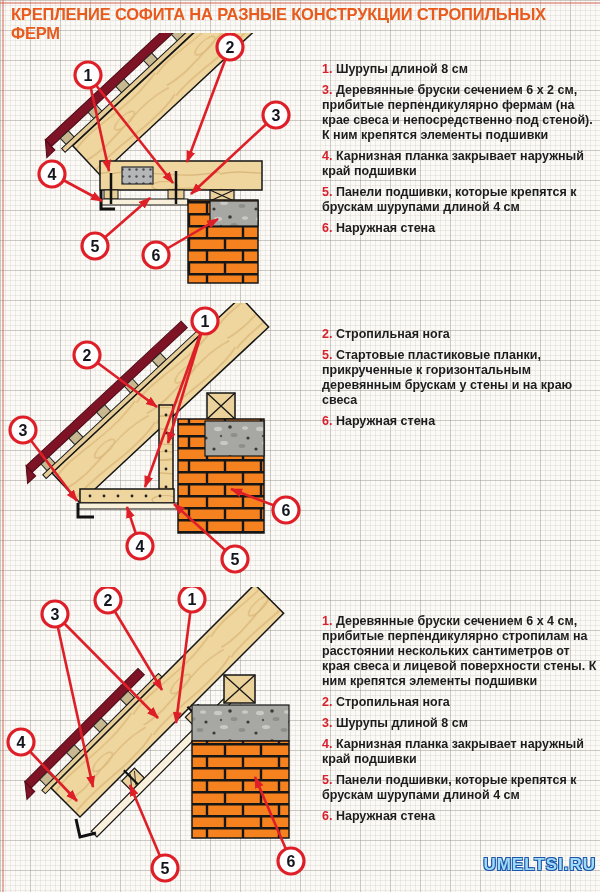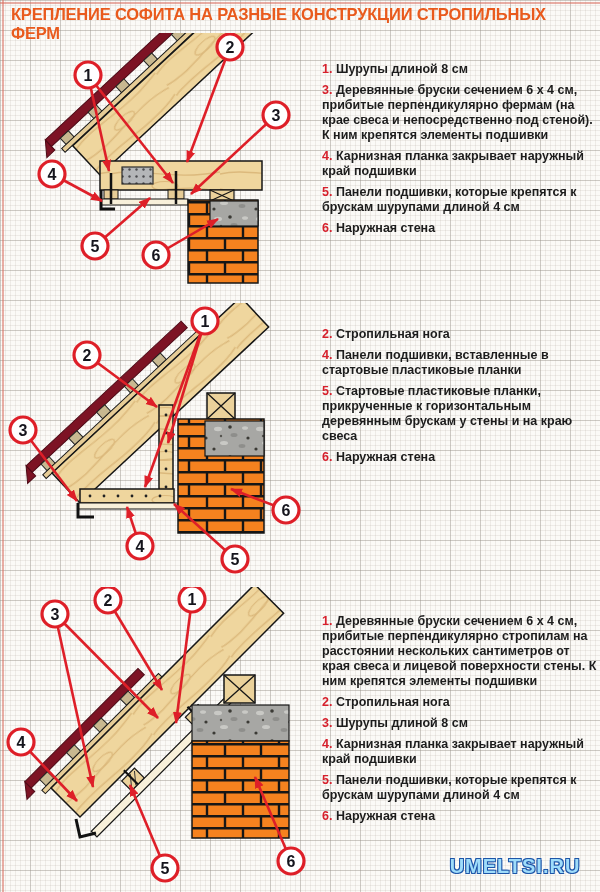--- a/index.html
+++ b/index.html
@@ -21,22 +21,22 @@
     position:absolute;left:11px;top:5px;width:580px;
     font-size:16.5px;font-weight:bold;color:#E95A1D;letter-spacing:-.2px;
   }
   .diagram{position:absolute;left:0;}
   #d1{top:33px;} #d2{top:303px;} #d3{top:587px;}
   .legend{position:absolute;left:320px;width:278px;}
   #l1{top:62px;} #l2{top:327px;} #l3{top:614px;}
   .li{margin:0 0 6px 2px;font-size:12.5px;line-height:1.2;font-weight:bold;color:#1c1c1c;}
   .num{color:#D6202C;}
   .watermark{
-    position:absolute;left:434px;top:855px;width:162px;text-align:center;
-    font-size:20px;font-weight:bold;letter-spacing:1px;color:#9FDCFA;
+    position:absolute;left:434px;top:855px;width:162px;text-align:right;
+    font-size:17px;font-weight:bold;letter-spacing:1px;color:#9FDCFA;
     text-shadow:-1px -1px 0 #1D55A8,1px -1px 0 #1D55A8,-1px 1px 0 #1D55A8,1px 1px 0 #1D55A8,0 0 4px #ffffff;
   }
   svg text.cnum{font-family:"Liberation Sans",sans-serif;font-size:16px;font-weight:bold;fill:#15151D;text-anchor:middle;}
 </style>
 </head>
 <body>
 
 <div id="canvas">
   <div class="edge-h"></div>
   <div class="edge-v"></div>
@@ -340,28 +340,27 @@
         </g>
       <g>
           <circle cx="291" cy="274" r="13" fill="#FFFFFF" stroke="#DE1F28" stroke-width="3.2"></circle>
           <text class="cnum" x="291" y="279.5">6</text>
         </g>
     </g>
   </svg>
 
   <div id="l1" class="legend">
       <p class="li"><span class="num">1.</span><span> Шурупы длиной 8 см</span></p>
-      <p class="li"><span class="num">3.</span><span> Деревянные бруски сечением 6 х 4 см, прибитые перпендикулярно фермам (на крае свеса и непосредственно под стеной). К ним крепятся элементы подшивки</span></p>
+      <p class="li"><span class="num">3.</span><span> Деревянные бруски сечением 6 х 2 см, прибитые перпендикулярно фермам (на крае свеса и непосредственно под стеной). К ним крепятся элементы подшивки</span></p>
       <p class="li"><span class="num">4.</span><span> Карнизная планка закрывает наружный край подшивки</span></p>
       <p class="li"><span class="num">5.</span><span> Панели подшивки, которые крепятся к брускам шурупами длиной 4 см</span></p>
       <p class="li"><span class="num">6.</span><span> Наружная стена</span></p>
     </div>
   <div id="l2" class="legend">
       <p class="li"><span class="num">2.</span><span> Стропильная нога</span></p>
-      <p class="li"><span class="num">4.</span><span> Панели подшивки, вставленные в стартовые пластиковые планки</span></p>
       <p class="li"><span class="num">5.</span><span> Стартовые пластиковые планки, прикрученные к горизонтальным деревянным брускам у стены и на краю свеса</span></p>
       <p class="li"><span class="num">6.</span><span> Наружная стена</span></p>
     </div>
   <div id="l3" class="legend">
       <p class="li"><span class="num">1.</span><span> Деревянные бруски сечением 6 х 4 см, прибитые перпендикулярно стропилам на расстоянии нескольких сантиметров от края свеса и лицевой поверхности стены. К ним крепятся элементы подшивки</span></p>
       <p class="li"><span class="num">2.</span><span> Стропильная нога</span></p>
       <p class="li"><span class="num">3.</span><span> Шурупы длиной 8 см</span></p>
       <p class="li"><span class="num">4.</span><span> Карнизная планка закрывает наружный край подшивки</span></p>
       <p class="li"><span class="num">5.</span><span> Панели подшивки, которые крепятся к брускам шурупами длиной 4 см</span></p>
       <p class="li"><span class="num">6.</span><span> Наружная стена</span></p>

